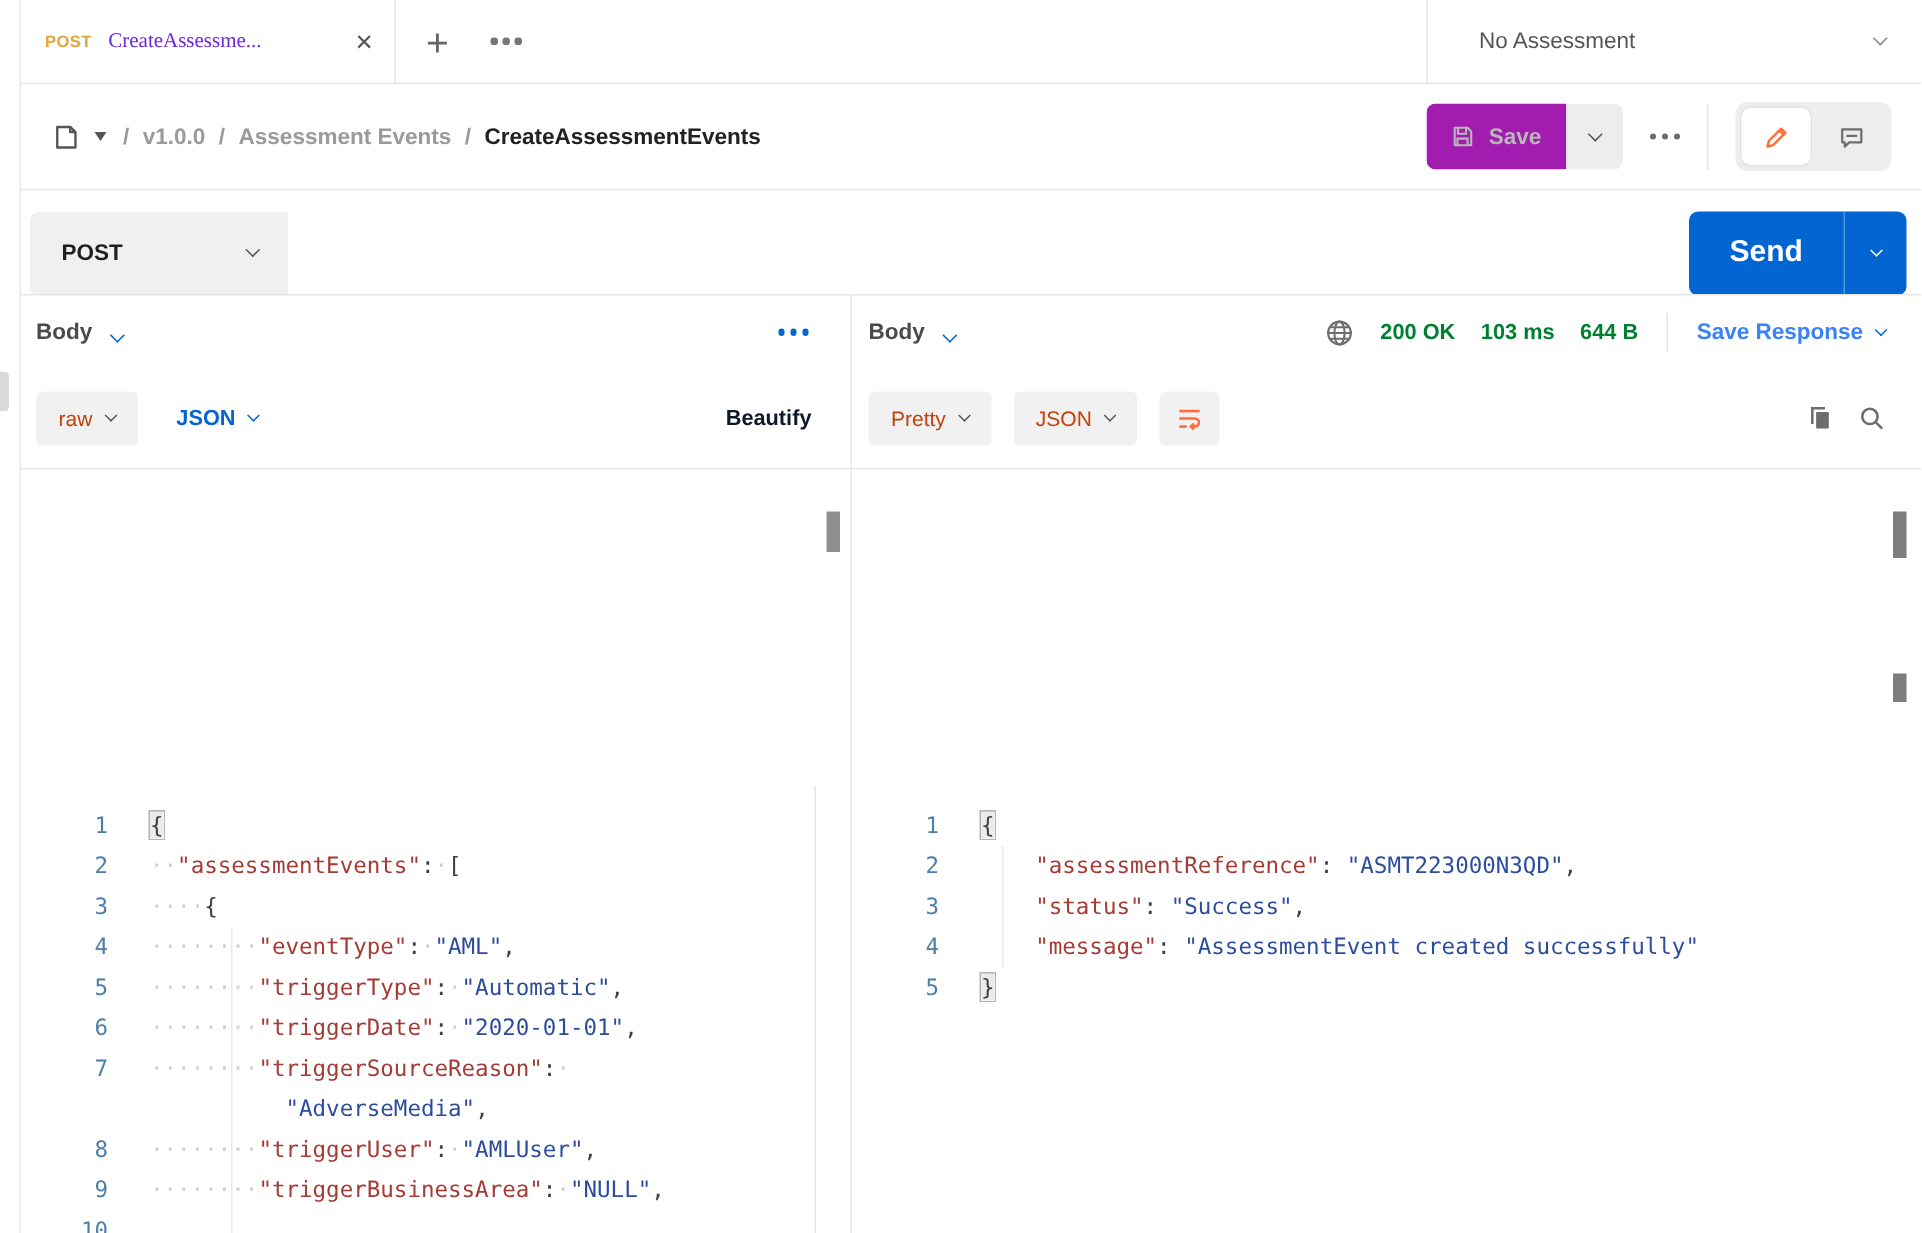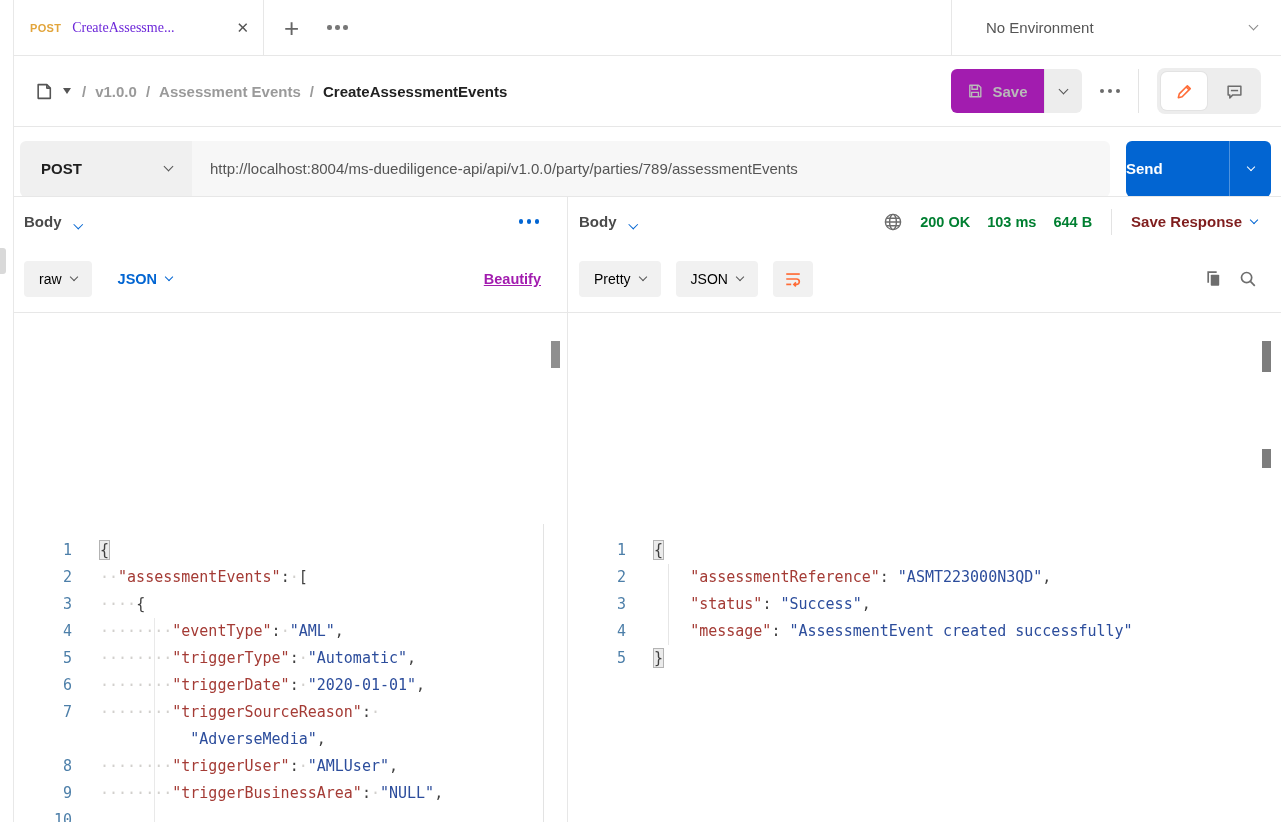--- a/index.html
+++ b/index.html
@@ -46,49 +46,49 @@
   .tg { width:46px; height:38px; display:flex; align-items:center; justify-content:center; border-radius:6px; cursor:pointer; }
   .tg.active { background:#fff; box-shadow:0 0 0 1px #e3e3e3; }
 
   
   .reqrow { position:absolute; top:127px; left:14px; right:0; height:83px; display:flex; align-items:center; padding:0 10px 0 6px; background:#fff; }
   .reqctl { flex:1; display:flex; height:56px; border-radius:6px; overflow:hidden; margin-right:16px; }
   .method { width:172px; background:#f0f0f0; display:flex; align-items:center; justify-content:space-between; padding:0 20px 0 21px; font-weight:700; font-size:15px; color:#1f1f1f; cursor:pointer; }
   .method .chev { color:#555; }
   .url { flex:1; background:#f7f7f7; border:0; outline:0; padding:0 18px; font-size:15px; color:#555; font-family:"Liberation Sans",sans-serif; }
   .send { width:145px; height:56px; background:#0265d2; border-radius:6px; display:flex; color:#fff; cursor:pointer; }
-  .send-main { flex:1; display:flex; align-items:center; font-weight:700; font-size:15px; }
+  .send-main { flex:1; display:flex; align-items:center; justify-content:center; font-weight:700; font-size:20px; }
   .send-chev { width:42px; border-left:1px solid rgba(255,255,255,.3); display:flex; align-items:center; justify-content:center; }
   .send-chev .chev { margin-left:0; width:6px; height:6px; }
 
   
   .pane { position:absolute; top:196px; bottom:0; background:#fff; border-top:1px solid #e7e7e7; }
   .pane-left { left:14px; width:553px; }
   .pane-right { left:567px; right:0; border-left:1px solid #e7e7e7; }
   .phead { height:49px; display:flex; align-items:center; font-size:15px; font-weight:600; color:#4a4a4a; }
   .pane-left .phead { padding:0 28px 0 10px; }
   .pane-right .phead { padding:0 24px 0 11px; }
   .phead .chev { color:#0265d2; width:6.5px; height:6.5px; }
   .phead-more { margin-left:auto; color:#0265d2; cursor:pointer; }
   .ptool { height:67px; display:flex; align-items:center; border-bottom:1px solid #e7e7e7; }
   .pane-left .ptool { padding:0 26px 0 10px; gap:26px; }
   .pane-right .ptool { padding:0 24px 0 11px; gap:15px; }
-  .pill { display:flex; align-items:center; background:#f1f1f1; border-radius:4px; padding:10px 15px; font-size:14px; color:#000000; cursor:pointer; }
+  .pill { display:flex; align-items:center; background:#f1f1f1; border-radius:4px; padding:10px 15px; font-size:14px; color:#c2410c; cursor:pointer; }
   .pill .chev { width:6px; height:6px; color:#555; }
   .link-dd { display:flex; align-items:center; color:#0265d2; font-weight:700; font-size:14.5px; cursor:pointer; }
   .link-dd .chev { width:6px; height:6px; }
-  .beautify { margin-left:auto; color:#a21caf; font-weight:700; font-size:14.5px; cursor:pointer;text-decoration:underline; }
+  .beautify { margin-left:auto; color:#0f172a; font-weight:700; font-size:14.5px; cursor:pointer; }
   .pill-icon { padding:9px 11px; }
   .rtool-icons { margin-left:auto; display:flex; align-items:center; gap:17px; }
 
   
   .meta { margin-left:auto; display:flex; align-items:center; gap:17px; }
   .meta-item { color:#007f31; font-size:14.5px; font-weight:600; }
   .meta .vdiv { height:26px; margin:0 2px; }
-  .save-resp { display:flex; align-items:center; color:#7f1d1d; font-weight:700; font-size:15px; cursor:pointer; }
+  .save-resp { display:flex; align-items:center; color:#3b82f6; font-weight:700; font-size:15px; cursor:pointer; }
   .save-resp .chev { width:6px; height:6px; }
 
   
   .editor { position:absolute; top:327px; bottom:0; overflow:hidden; font-family:"DejaVu Sans Mono","Liberation Mono",monospace; font-size:15px; padding-top:13px; cursor:text; }
   .editor-left { left:0; width:530px; border-right:1px solid #e3e3e3; }
   .pane-right .editor { left:0; right:20px; }
   .code-row { display:flex; height:27px; line-height:27px; }
   .lnum { flex:0 0 60px; text-align:right; color:#4d7fa9; padding-right:2px; }
   .lcode { padding-left:26px; white-space:pre; }
   .seg-k { color:#a43b35; }
@@ -123,21 +123,21 @@
       <span class="tab-close">✕</span>
     </div>
     <div class="tab-plus">+</div>
     <span class="dots tab-more">
         <i></i>
         <i></i>
         <i></i>
       </span>
     <div class="env-divider"></div>
     <div class="env">
-      <span>No Environment</span>
+      <span>No Assessment</span>
       <span class="chev"></span>
     </div>
   </header>
 
   <section class="crumbrow">
     <div class="crumb-left">
       <span>
         <svg width="19" height="19" viewBox="0 0 18 18">
             <path d="M3 2.5h8.2l3.3 3.3v9.7H3z" fill="none" stroke="#555" stroke-width="1.5" stroke-linejoin="round"></path>
             <path d="M11.2 2.5v3.3h3.3" fill="none" stroke="#555" stroke-width="1.5" stroke-linejoin="round"></path>
@@ -192,21 +192,20 @@
       </div>
     </div>
   </section>
 
   <section class="reqrow">
     <div class="reqctl">
       <div class="method">
         <span>POST</span>
         <span class="chev"></span>
       </div>
-      <input class="url" type="text" readonly="" value="http://localhost:8004/ms-duediligence-api/api/v1.0.0/party/parties/789/assessmentEvents" style="">
     </div>
     <div class="send">
       <div class="send-main">
         <span>Send</span>
       </div>
       <div class="send-chev">
           <span class="chev"></span>
         </div>
     </div>
   </section>

